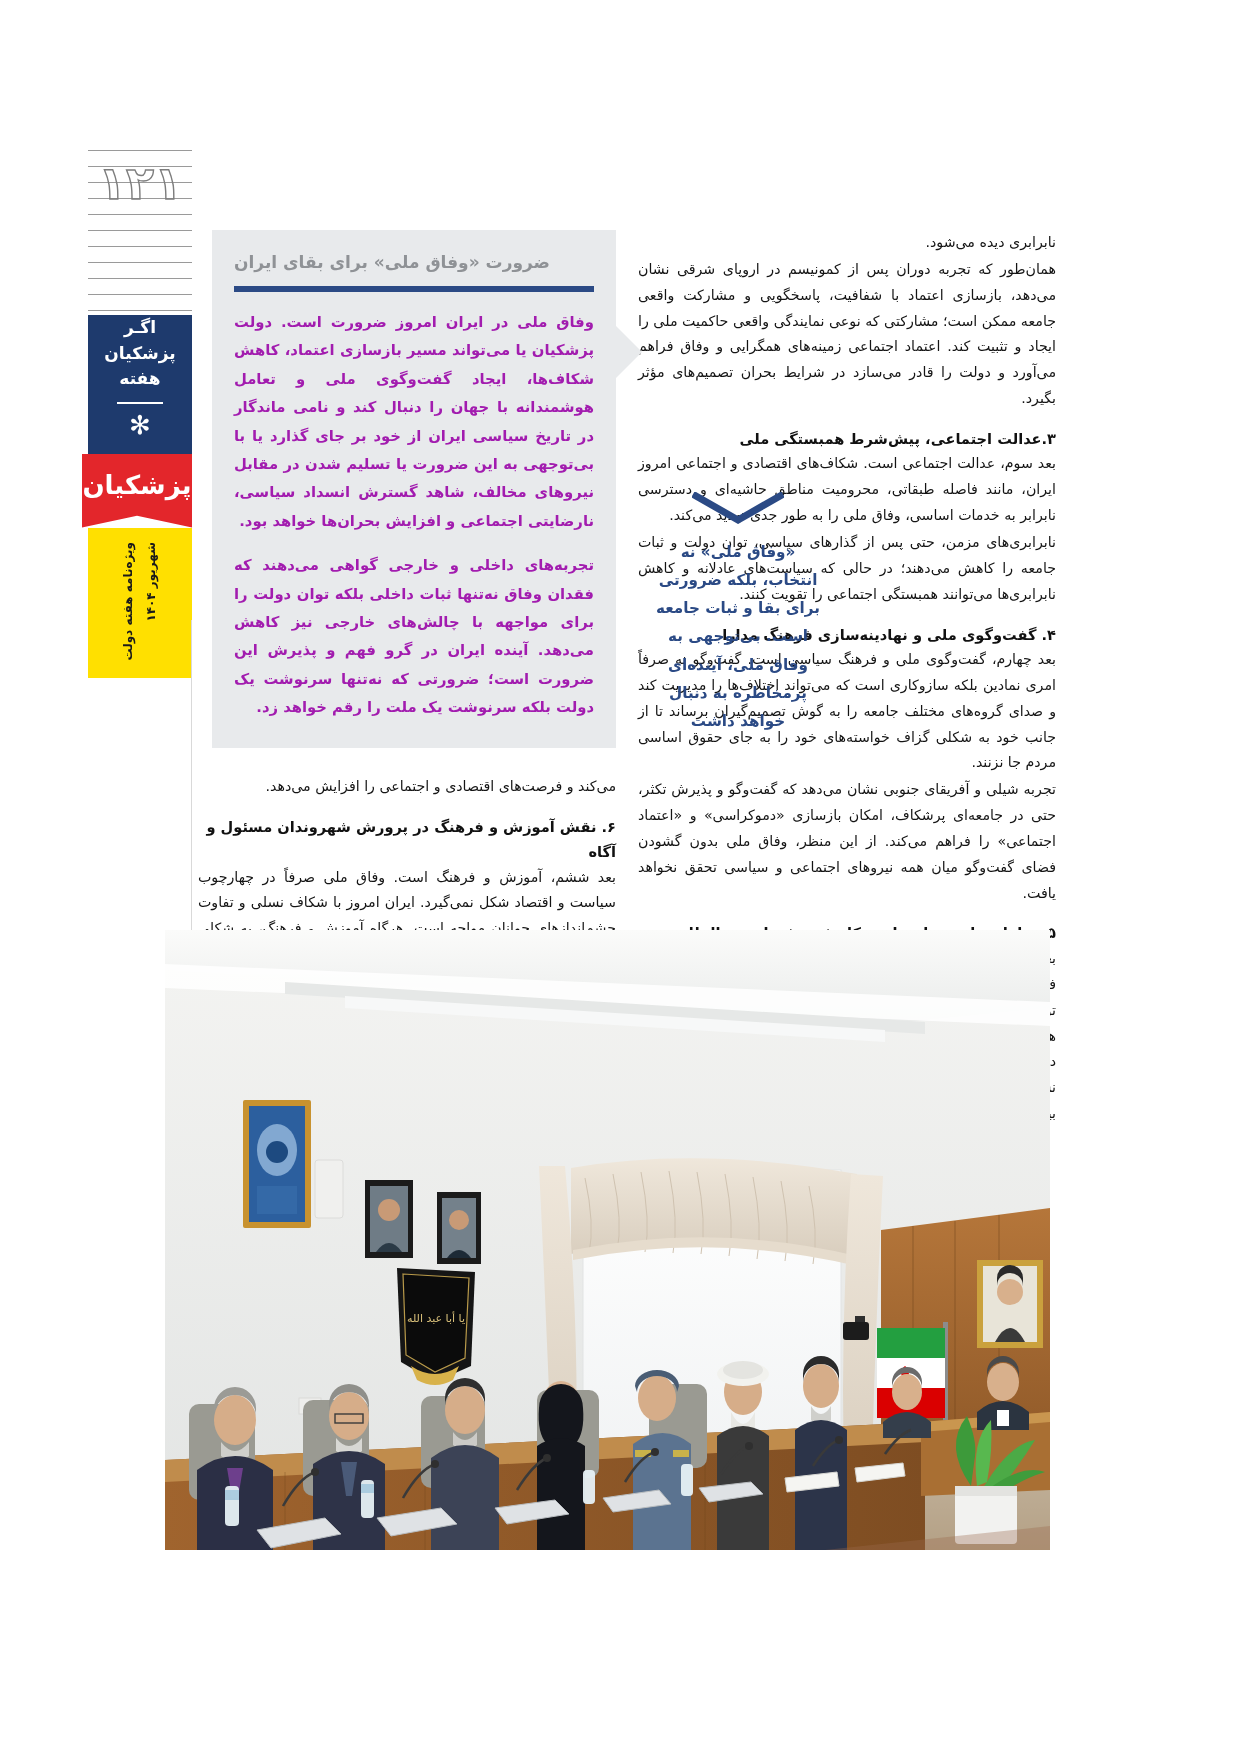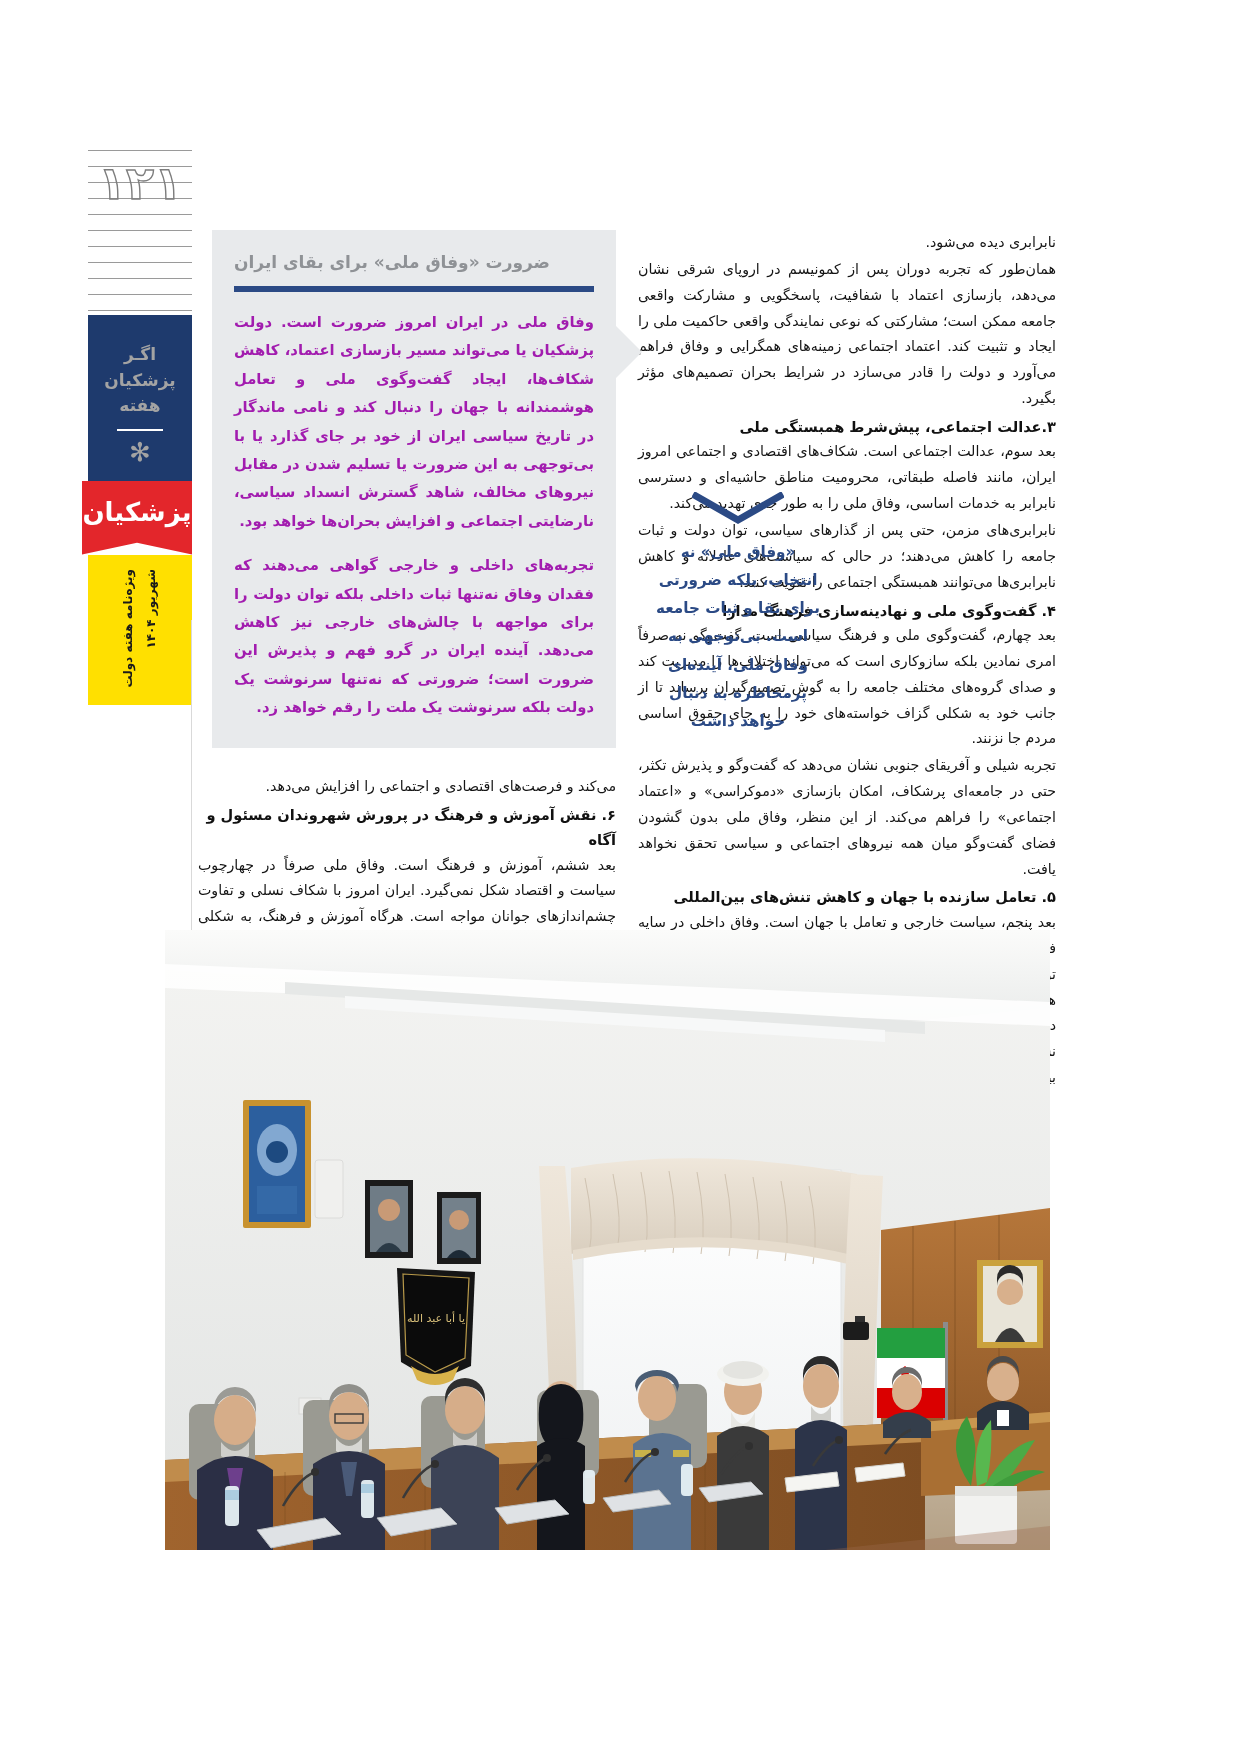--- a/index.html
+++ b/index.html
@@ -57,22 +57,22 @@
     color: transparent;
     -webkit-text-stroke: 1.4px #7d7d7d;
     letter-spacing: -2px;
     font-family: "DejaVu Sans", sans-serif;
   }
 
   
   .brand-navy {
     width: 104px;
     background: #1e3a6d;
-    color: #a3a3a3;
-    padding: 27px 8px 16px;
+    color: #ffffff;
+    padding: 0 8px 16px;
     text-align: center;
   }
   .brand-navy .line {
     font-size: 17px;
     font-weight: 700;
     line-height: 1.5;
     letter-spacing: 0.5px;
   }
   .brand-navy .rule {
     width: 46px;
@@ -162,21 +162,21 @@
     color: #141414;
     text-align: justify;
     text-align-last: right;
     margin-bottom: 1px;
   }
   .subhead {
     font-size: 14.6px;
     font-weight: 700;
     color: #111111;
     line-height: 1.75;
-    margin-top: 2px;
+    margin-top: 14px;
     text-align: right;
   }
 
   
   .lead-panel {
     position: relative;
     background: #e8eaec;
     padding: 22px 22px 26px 22px;
     width: 404px;
   }

